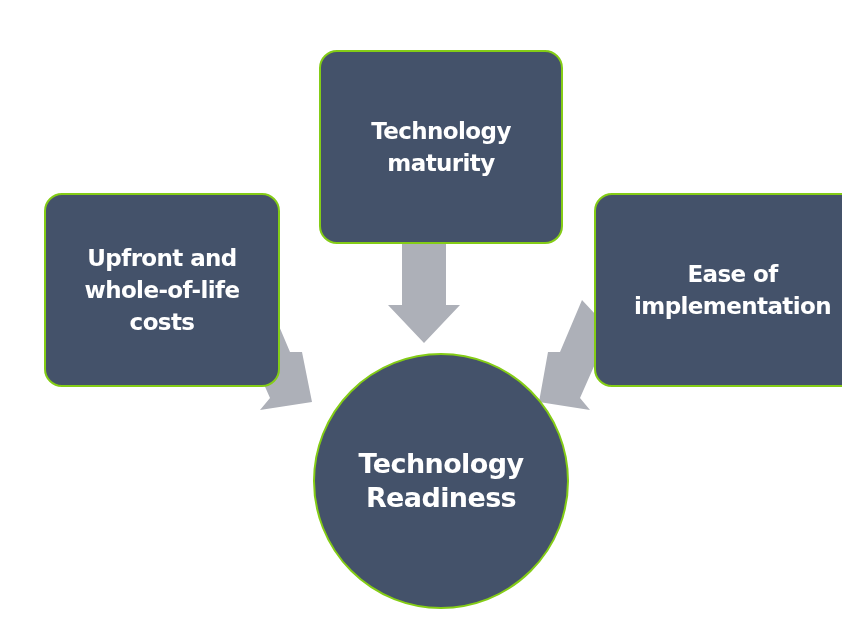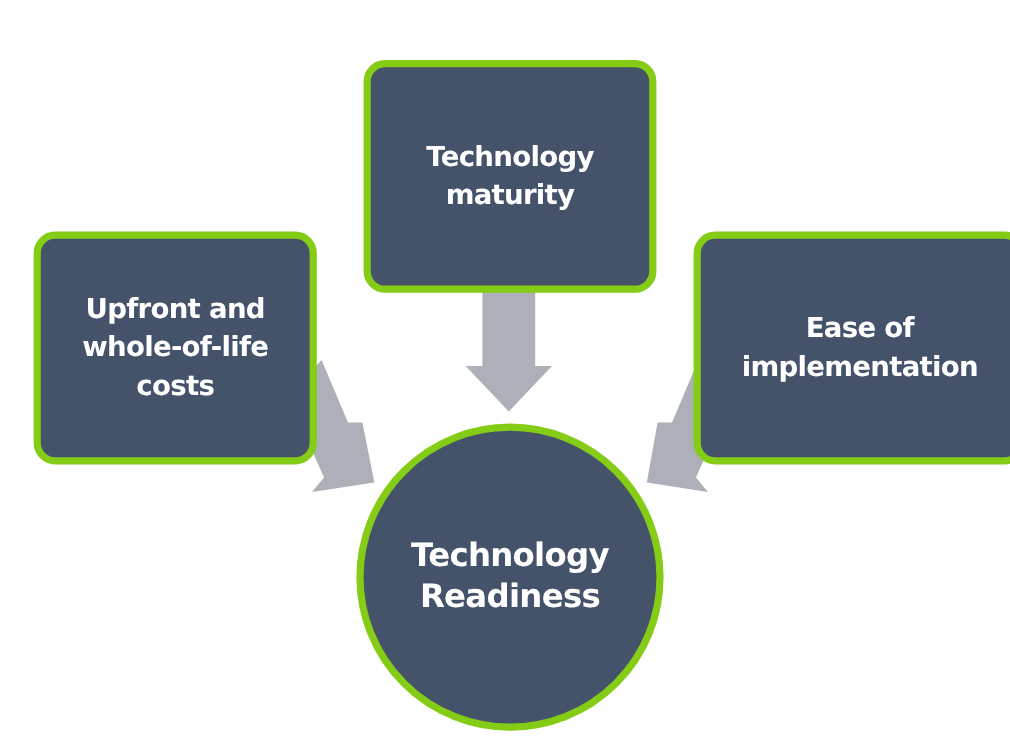--- a/index.html
+++ b/index.html
@@ -1,22 +1,22 @@
 <!DOCTYPE html>
 <html><head>
   <meta charset="utf-8">
   <style>
     html, body { margin:0; padding:0; background:#ffffff; }
     body { width:842px; height:629px; position:relative; overflow:hidden;
            font-family:"DejaVu Sans", sans-serif; }
     .node { position:absolute; background:#44526a; color:#ffffff;
-            border:6px solid #84cc16; box-sizing:border-box;
+            border:2px solid #84cc16; box-sizing:border-box;
             display:flex; align-items:center; justify-content:center;
             text-align:center; font-size:23px; line-height:32px;
-            letter-spacing:-0.6px; font-weight:bold; }
+            letter-spacing:-0.6px; font-weight:bold;margin-left:16px; }
     .box { border-radius:18px; }
     .circle { border-radius:50%; font-size:27px; line-height:34px; }
     svg.arrows { position:absolute; left:0; top:0; }
     .lbl { display:block; white-space:pre-line; padding:0 6px; }
   </style>
 </head>
 <body>
 
 <svg class="arrows" width="842" height="629">
   <polygon fill="#adb0b8" points="402,242 446,242 446,305 460,305 424,343 388,305 402,305"></polygon>

